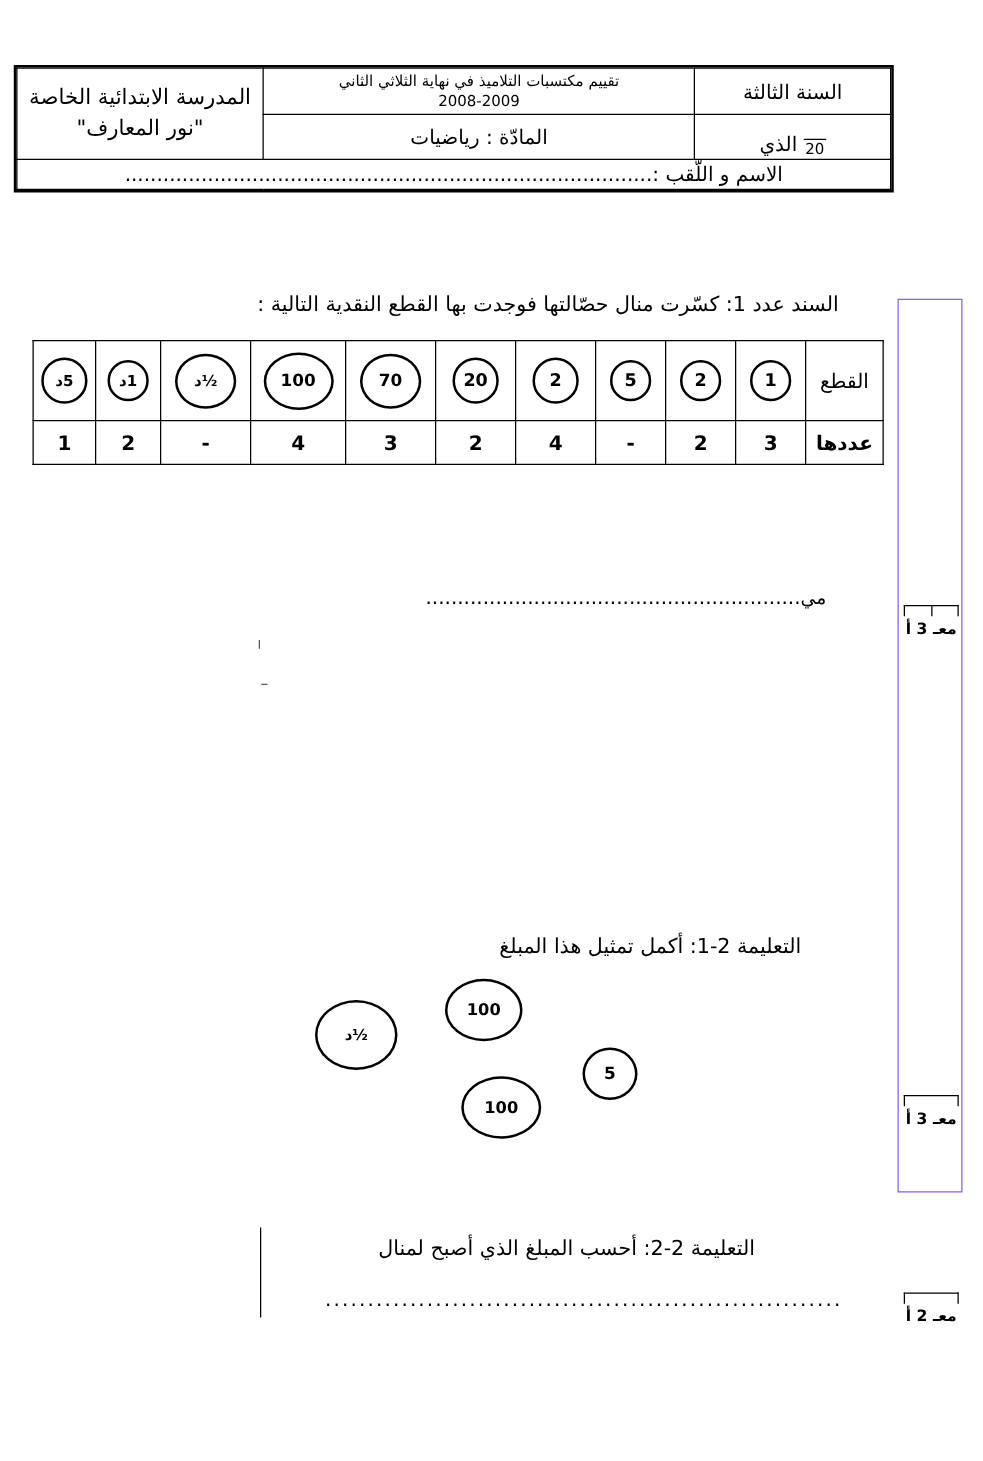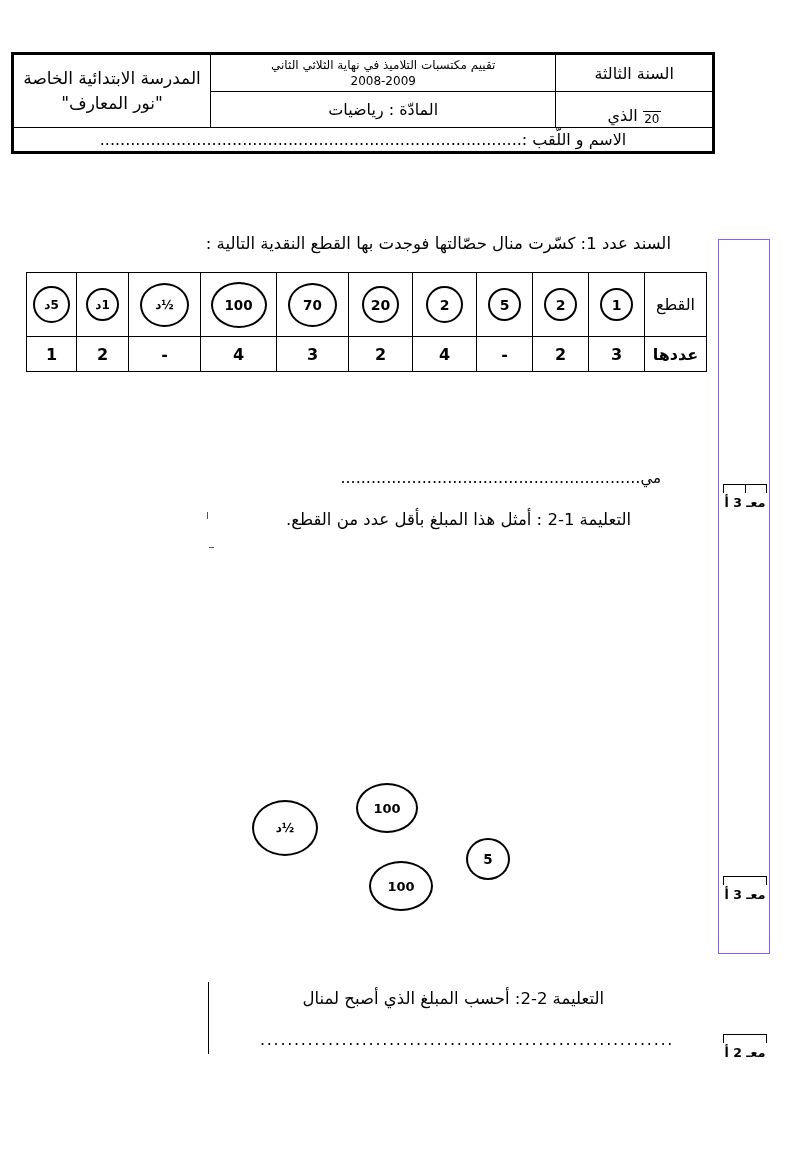--- a/index.html
+++ b/index.html
@@ -386,26 +386,26 @@
       </tr>
     </tbody>
       </table>
   </div>
 
 
   <div class="ansline" style="right: 120px; top: 468px;">
     <span class="unit-suffix">مي</span><span>...........................................................</span>
   </div>
 
-  <div class="txt txt-right" style="right: 155px; top: 508px;">التعليمة 1-2 : أمثل هذا المبلغ بأقل عدد من القطع.</div>
 
   <div class="artifact" style="left: 207px; top: 512px; width: 1px; height: 7px;"></div>
   <div class="artifact" style="left: 209px; top: 547px; width: 5px; height: 1px;"></div>
 
 
+  <div class="txt txt-right" style="right: 145px; top: 745px;">التعليمة 2-1: أكمل تمثيل هذا المبلغ</div>
 
   <div class="scatter">
     <span class="scoin" style="left: 356px; top: 783px; width: 62px; height: 50px; font-size: 13px;">
       <span>100</span>
     </span>
     <span class="scoin" style="left: 252px; top: 800px; width: 66px; height: 56px; font-size: 13px;">
       <span class="dinar-frac">½د</span>
     </span>
     <span class="scoin" style="left: 466px; top: 838px; width: 44px; height: 42px; font-size: 13.5px;">
       <span>5</span>

